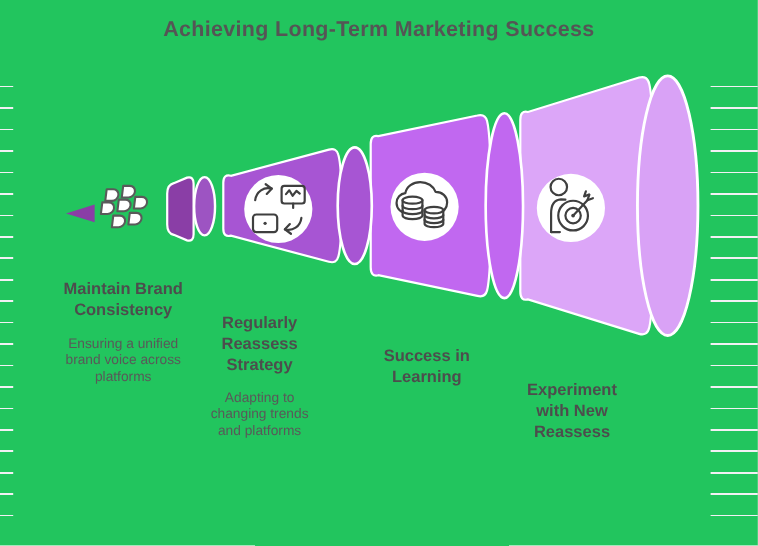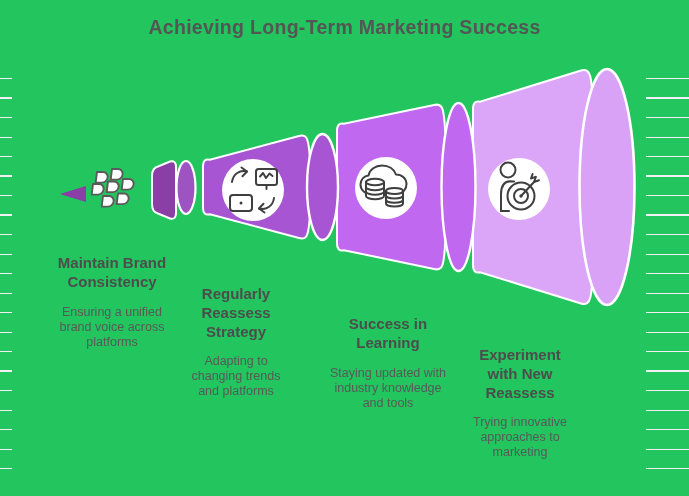--- a/index.html
+++ b/index.html
@@ -120,20 +120,18 @@
   <div class="stage s2">
     <h3>Regularly Reassess Strategy</h3>
     <p>Adapting to changing trends and platforms</p>
   </div>
   <div class="stage s1">
     <h3>Maintain Brand Consistency</h3>
     <p>Ensuring a unified brand voice across platforms</p>
   </div>
   <div class="stage s3">
     <h3>Success in Learning</h3>
-    <p>Staying updated with industry knowledge and tools</p>
   </div>
   <div class="stage s4">
     <h3>Experiment with New Reassess</h3>
-    <p>Trying innovative approaches to marketing</p>
   </div>
 
 </div>
 
 </body></html>

